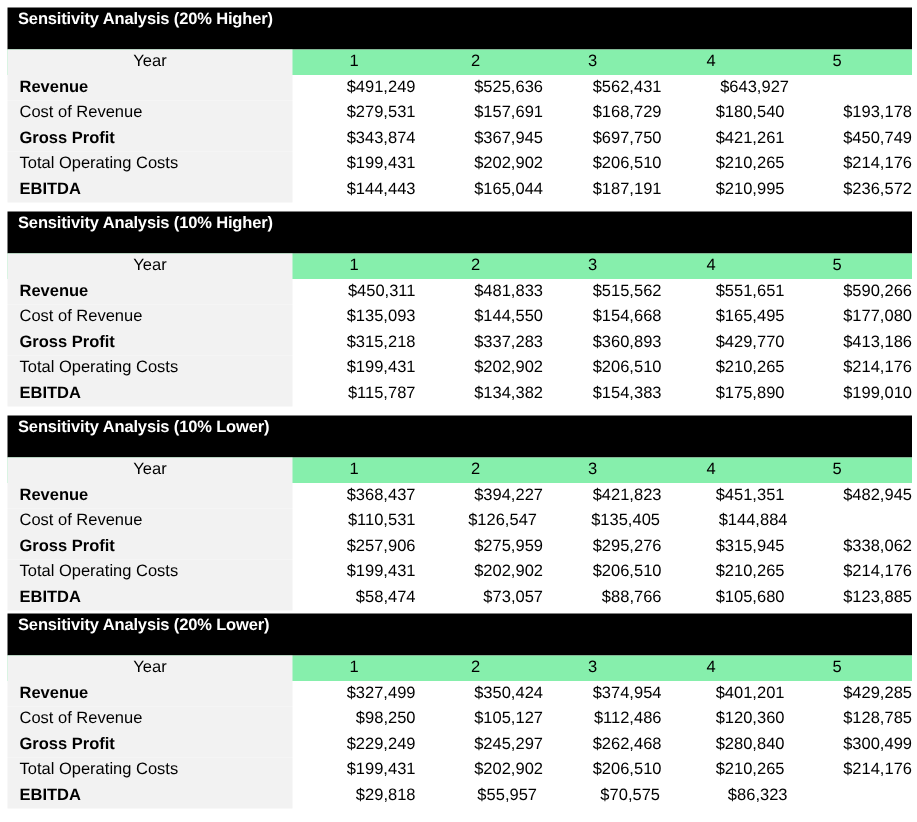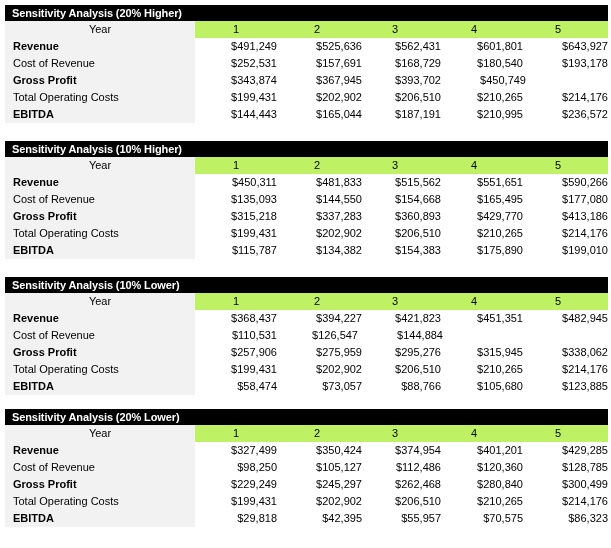--- a/index.html
+++ b/index.html
@@ -2,26 +2,26 @@
 <html><head>
 <meta charset="utf-8">
 <style>
   html, body { margin: 0; padding: 0; background: #ffffff; }
   body {
     width: 611px; height: 548px; overflow: hidden; position: relative;
     font-family: "Liberation Sans", sans-serif; font-size: 11px; color: #000;
   }
   .block { position: absolute; left: 5px; width: 603px; }
   .title-bar {
-    height: 16px; background: #000; color: #fff; font-weight: bold;
+    height: 28px; background: #000; color: #fff; font-weight: bold;
     font-size: 11px; line-height: 16px; padding-left: 7px; box-sizing: border-box;
     letter-spacing: -0.1px;
   }
   .row { display: flex; height: 17px; line-height: 17px; }
-  .row.year-row { background: #bef264; height: 17px; }
+  .row.year-row { background: #86efac; height: 17px; }
   .label {
     width: 190px; background: #f2f2f2; padding-left: 8px; box-sizing: border-box;
     white-space: nowrap;
   }
   .label.bold { font-weight: bold; }
   .year-label { text-align: center; padding-left: 0; width: 190px; }
   .cell { box-sizing: border-box; white-space: nowrap; }
   .c1 { width: 84px; }
   .c2 { width: 83px; }
   .c3 { width: 79px; }
@@ -47,36 +47,36 @@
       <div class="cell c2">2</div>
       <div class="cell c3">3</div>
       <div class="cell c4">4</div>
       <div class="cell c5">5</div>
     </div>
   <div class="row val-row">
         <div class="label bold">Revenue</div>
         <div class="cell c1">$491,249</div>
         <div class="cell c2">$525,636</div>
         <div class="cell c3">$562,431</div>
-        <div class="cell c4">$601,801</div>
         <div class="cell c5">$643,927</div>
       </div>
       <div class="row val-row">
         <div class="label">Cost of Revenue</div>
-        <div class="cell c1">$252,531</div>
+        <div class="cell c1">$279,531</div>
         <div class="cell c2">$157,691</div>
         <div class="cell c3">$168,729</div>
         <div class="cell c4">$180,540</div>
         <div class="cell c5">$193,178</div>
       </div>
       <div class="row val-row">
         <div class="label bold">Gross Profit</div>
         <div class="cell c1">$343,874</div>
         <div class="cell c2">$367,945</div>
-        <div class="cell c3">$393,702</div>
+        <div class="cell c3">$697,750</div>
+        <div class="cell c4">$421,261</div>
         <div class="cell c5">$450,749</div>
       </div>
       <div class="row val-row">
         <div class="label">Total Operating Costs</div>
         <div class="cell c1">$199,431</div>
         <div class="cell c2">$202,902</div>
         <div class="cell c3">$206,510</div>
         <div class="cell c4">$210,265</div>
         <div class="cell c5">$214,176</div>
       </div>
@@ -157,20 +157,21 @@
         <div class="cell c1">$368,437</div>
         <div class="cell c2">$394,227</div>
         <div class="cell c3">$421,823</div>
         <div class="cell c4">$451,351</div>
         <div class="cell c5">$482,945</div>
       </div>
       <div class="row val-row">
         <div class="label">Cost of Revenue</div>
         <div class="cell c1">$110,531</div>
         <div class="cell c3">$126,547</div>
+        <div class="cell c4">$135,405</div>
         <div class="cell c5">$144,884</div>
       </div>
       <div class="row val-row">
         <div class="label bold">Gross Profit</div>
         <div class="cell c1">$257,906</div>
         <div class="cell c2">$275,959</div>
         <div class="cell c3">$295,276</div>
         <div class="cell c4">$315,945</div>
         <div class="cell c5">$338,062</div>
       </div>
@@ -230,19 +231,18 @@
         <div class="label">Total Operating Costs</div>
         <div class="cell c1">$199,431</div>
         <div class="cell c2">$202,902</div>
         <div class="cell c3">$206,510</div>
         <div class="cell c4">$210,265</div>
         <div class="cell c5">$214,176</div>
       </div>
       <div class="row val-row">
         <div class="label bold">EBITDA</div>
         <div class="cell c1">$29,818</div>
-        <div class="cell c2">$42,395</div>
         <div class="cell c3">$55,957</div>
         <div class="cell c4">$70,575</div>
         <div class="cell c5">$86,323</div>
       </div>
     </div>
 </div>
 
 </body></html>

